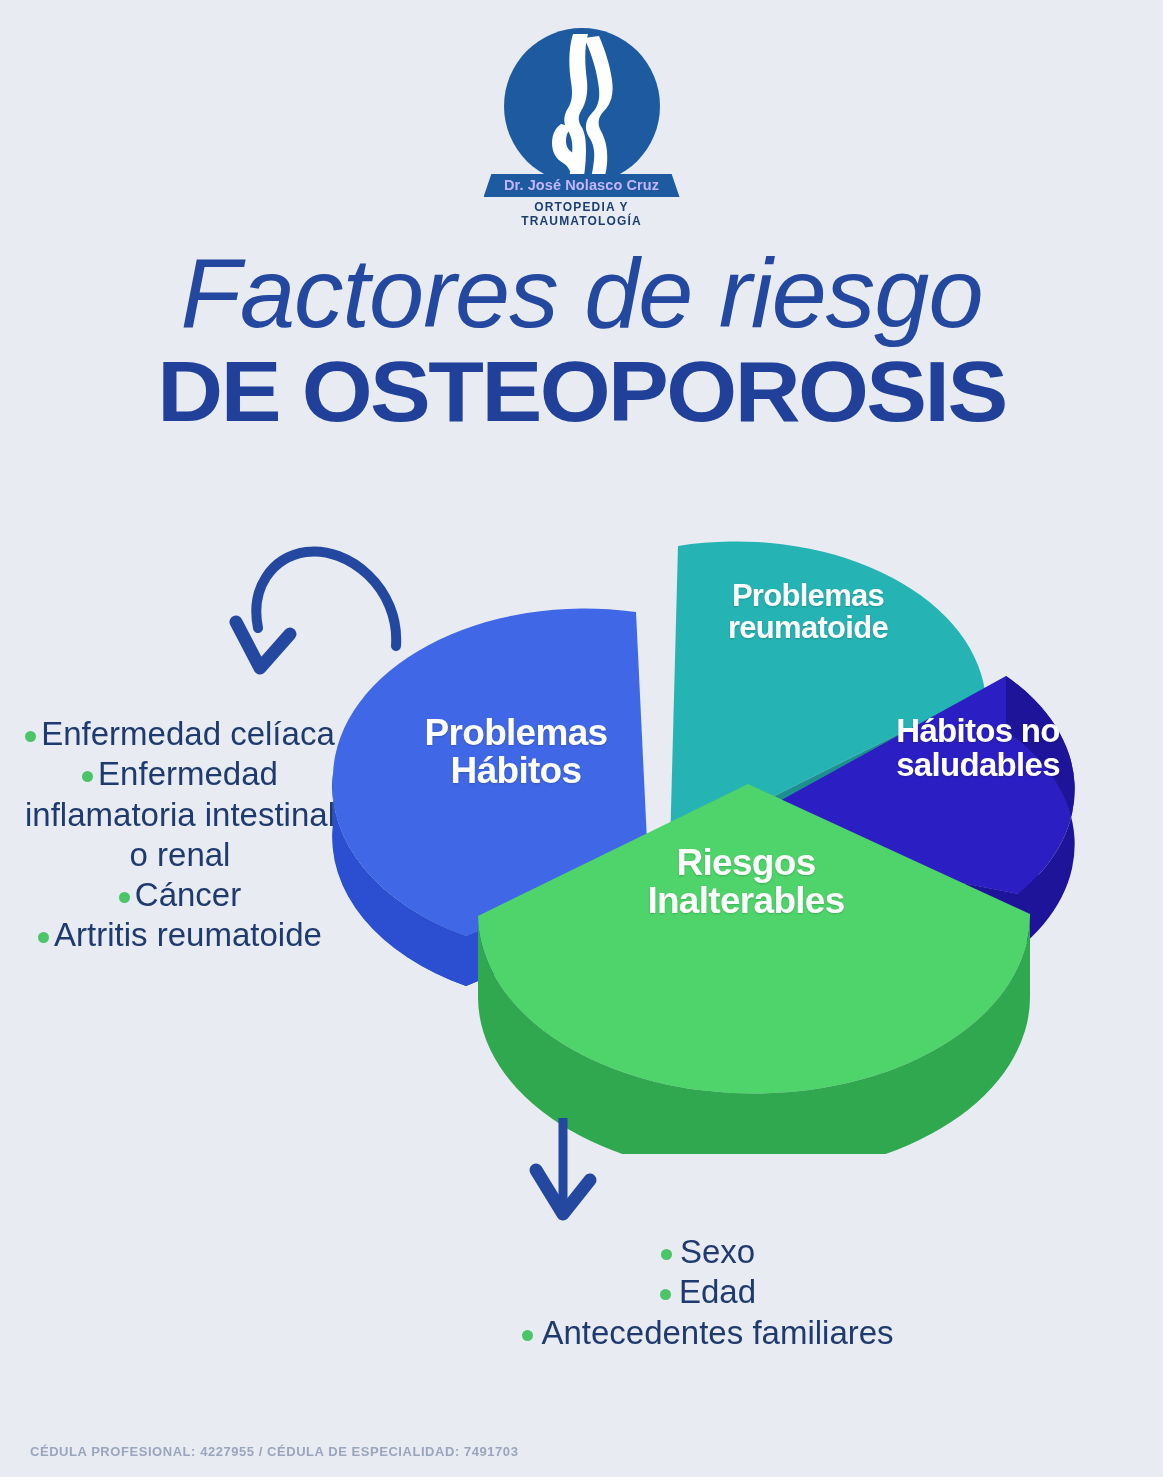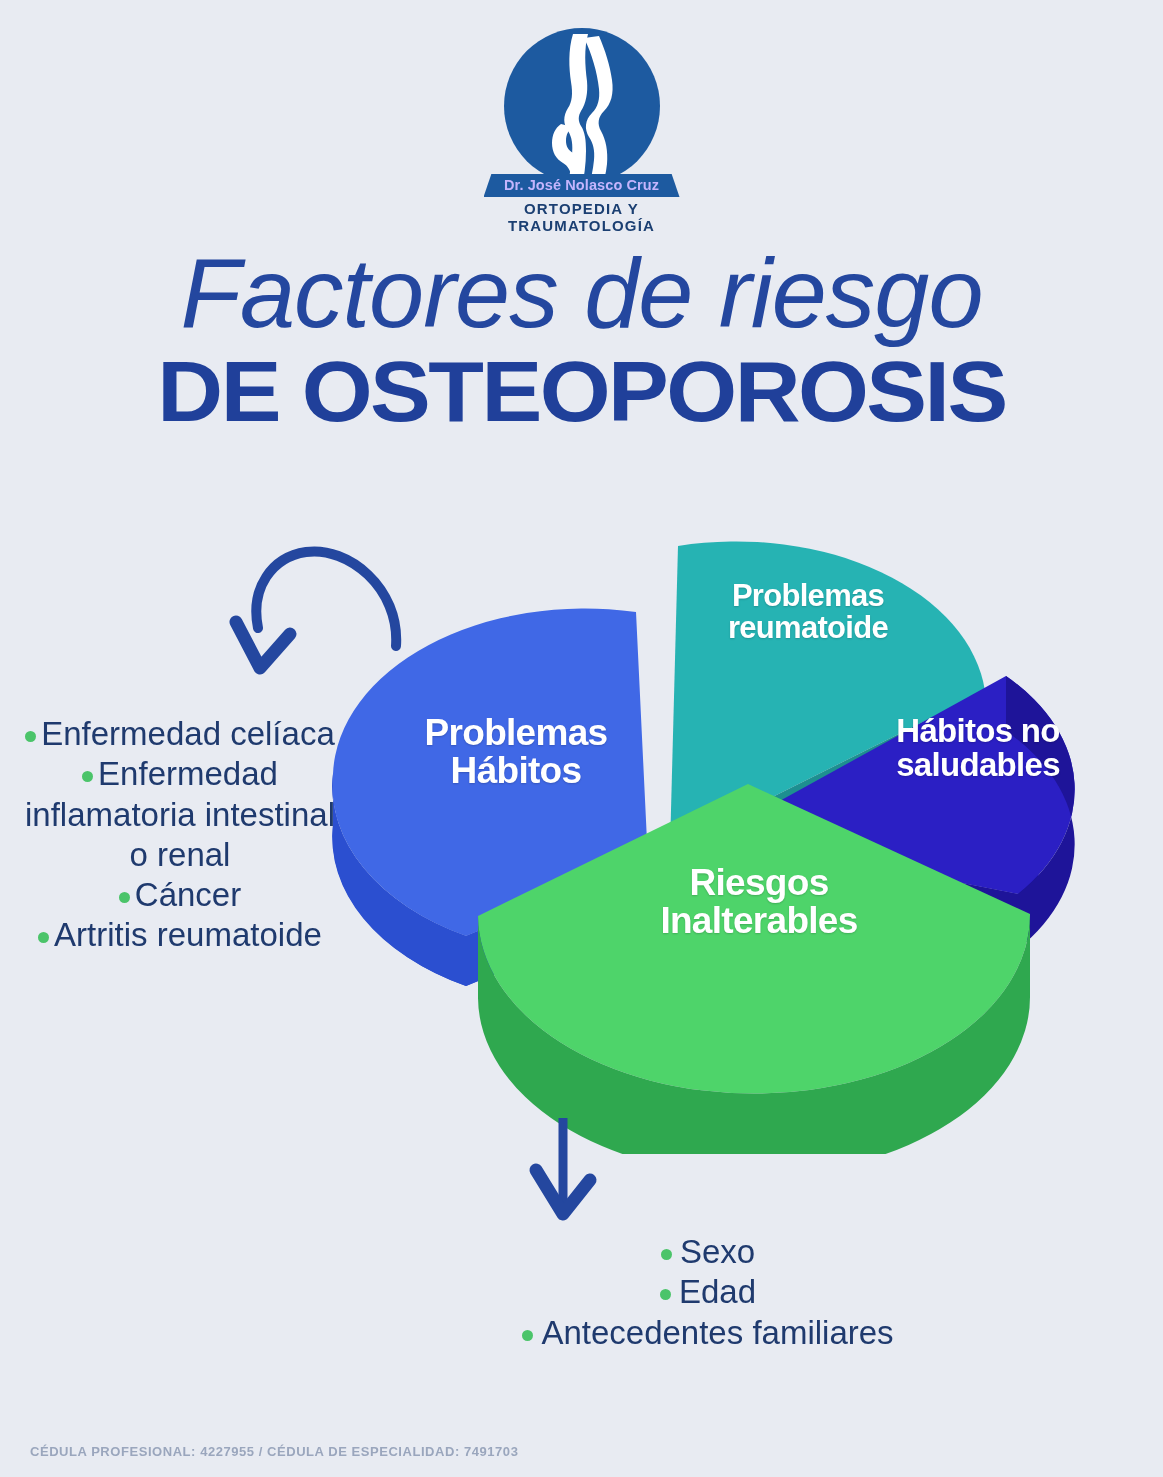--- a/index.html
+++ b/index.html
@@ -45,21 +45,21 @@
     background: #1d5aa0;
     color: #c4b5fd;
     font-size: 14.5px;
     font-weight: bold;
     letter-spacing: .1px;
     padding: 3px 0 4px 0;
     clip-path: polygon(4% 0, 96% 0, 100% 100%, 0% 100%);
   }
   #logo-subtitle {
     color: #1b3f72;
-    font-size: 15px;
+    font-size: 12px;
     font-weight: bold;
     letter-spacing: 1.15px;
     margin-top: 3px;
   }
 
   
   #headline {
     position: absolute;
     left: 0;
     top: 243px;
@@ -103,21 +103,21 @@
     font-size: 35px;
     line-height: 1.04;
     letter-spacing: -.7px;
     text-align: center;
     text-shadow: 0 1px 2px rgba(0,0,0,.18);
     pointer-events: none;
   }
   #label-hormonales { left: 350px; top: 56px;  width: 280px; font-size: 31px; }
   #label-habitos    { left: 510px; top: 190px; width: 300px; font-size: 33px; }
   #label-medicos    { left: 48px;  top: 190px; width: 300px; font-size: 37px; }
-  #label-inalterables { left: 276px; top: 320px; width: 330px; font-size: 37px; margin-top: 20px; }
+  #label-inalterables { left: 263px; top: 320px; width: 330px; font-size: 37px; }
 
   
   .bullet-list {
     position: absolute;
     color: #1f3a6e;
     font-size: 33px;
     line-height: 1.22;
   }
   .bullet-list li {
     list-style: none;

